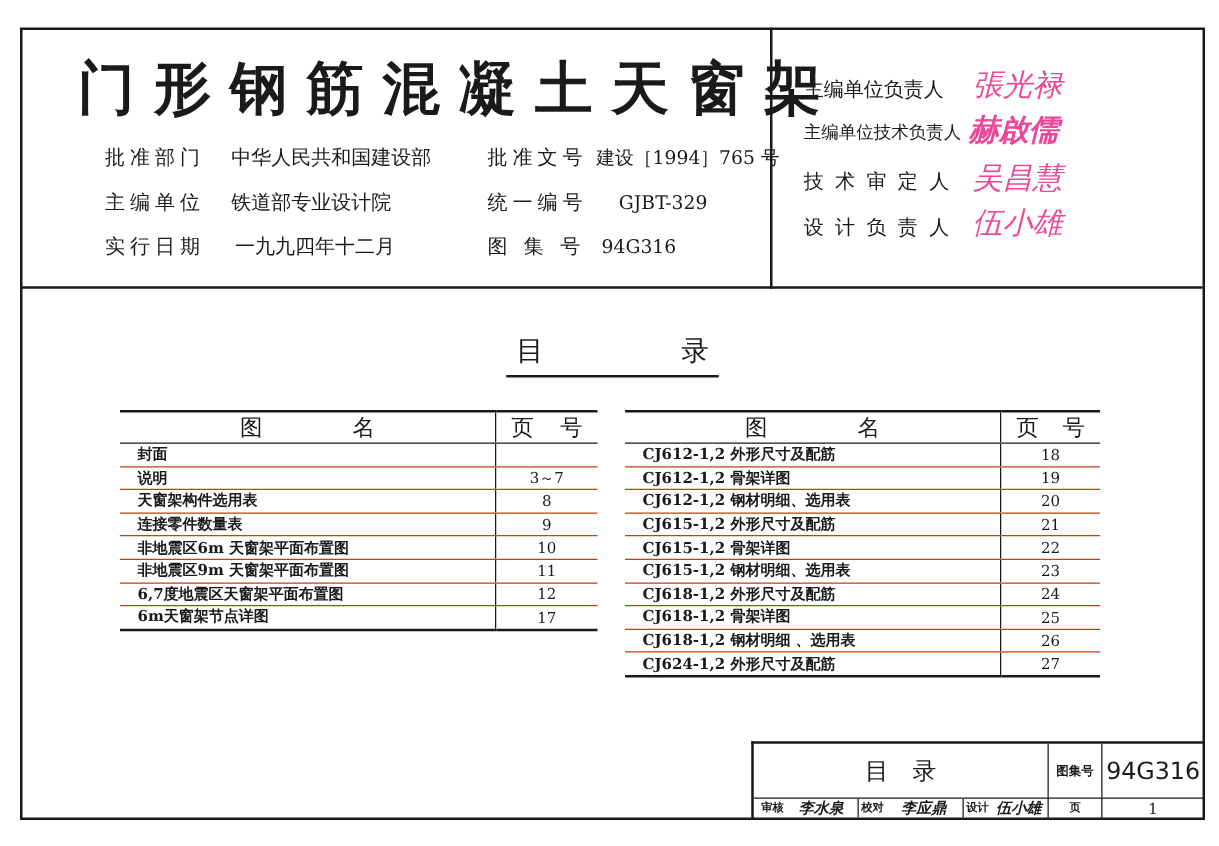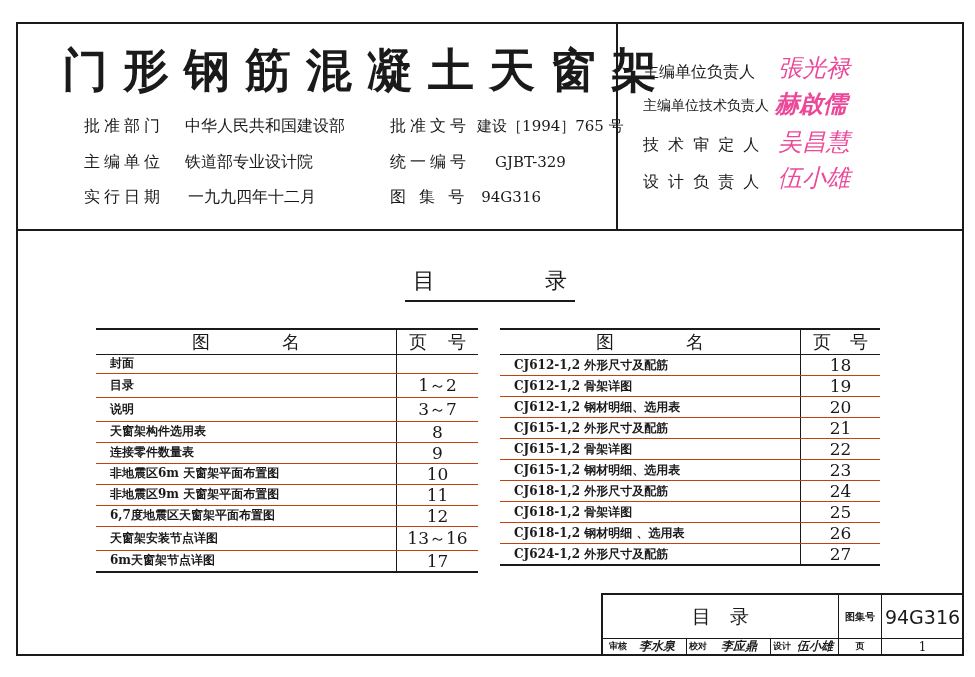--- a/index.html
+++ b/index.html
@@ -14,21 +14,21 @@
   .main-title span { display: inline-block; width: 61px; text-align: left; }
   .info { font-size: 16px; white-space: nowrap; }
   .info .lab { display: inline-block; letter-spacing: 4px; }
   .sig-label { font-size: 16px; white-space: nowrap; }
   .sig { font-family: "DejaVu Serif", serif; font-style: italic; font-size: 24px; white-space: nowrap; color: #ec4899; }
   .toc-title { left: 405px; top: 266px; width: 170px; font-size: 22px; border-bottom: 2px solid #1a1a1a;
                display: flex; justify-content: space-between; padding: 0 8px 4px 8px; box-sizing: border-box; }
   table.toc { position: absolute; border-collapse: collapse; font-size: 12px; }
   table.toc th { font-weight: normal; font-size: 18px; height: 24px; border-top: 2px solid #1a1a1a; border-bottom: 1px solid #1a1a1a; padding: 0; }
   table.toc td { height: 17.6px; border-bottom: 1px solid #c2410c; padding: 0 0 0 14px; white-space: nowrap; font-weight: bold; }
-  table.toc td.pg { text-align: center; padding: 0; border-left: 1px solid #1a1a1a; font-weight: normal; font-size: 17px; }
+  table.toc td.pg { text-align: center; padding: 0; border-left: 1px solid #1a1a1a; font-weight: normal; font-size: 12px; }
   table.toc th.pg { border-left: 1px solid #1a1a1a; }
   table.toc tr:last-child td { border-bottom: 2px solid #1a1a1a; }
   .th-name { display: flex; justify-content: space-around; padding: 0 60px; }
   .th-pg { display: flex; justify-content: space-between; padding: 0 12px; }
   .tb { left: 601px; top: 593px; width: 360px; height: 61px; border-top: 2px solid #1a1a1a; border-left: 2px solid #1a1a1a; }
   .tb-cell { position: absolute; display: flex; align-items: center; justify-content: center; }
   .tb-small { font-size: 9px; font-weight: bold; }
   .tb-sig { font-style: italic; font-size: 12px; font-weight: bold; }
 </style>
 </head>
@@ -96,24 +96,20 @@
           </div>
       </th>
     </tr>
   </thead>
   <tbody id="leftBody">
       <tr>
         <td>封面</td>
         <td class="pg"></td>
       </tr>
       <tr>
-        <td>目录</td>
-        <td class="pg">1～2</td>
-      </tr>
-      <tr>
         <td>说明</td>
         <td class="pg">3～7</td>
       </tr>
       <tr>
         <td>天窗架构件选用表</td>
         <td class="pg">8</td>
       </tr>
       <tr>
         <td>连接零件数量表</td>
         <td class="pg">9</td>
@@ -122,24 +118,20 @@
         <td>非地震区6m 天窗架平面布置图</td>
         <td class="pg">10</td>
       </tr>
       <tr>
         <td>非地震区9m 天窗架平面布置图</td>
         <td class="pg">11</td>
       </tr>
       <tr>
         <td>6,7度地震区天窗架平面布置图</td>
         <td class="pg">12</td>
-      </tr>
-      <tr>
-        <td>天窗架安装节点详图</td>
-        <td class="pg">13～16</td>
       </tr>
       <tr>
         <td>6m天窗架节点详图</td>
         <td class="pg">17</td>
       </tr>
     </tbody>
 </table>
 
 <table class="toc" style="left:500px; top:328px; width:380px;">
   <thead>

